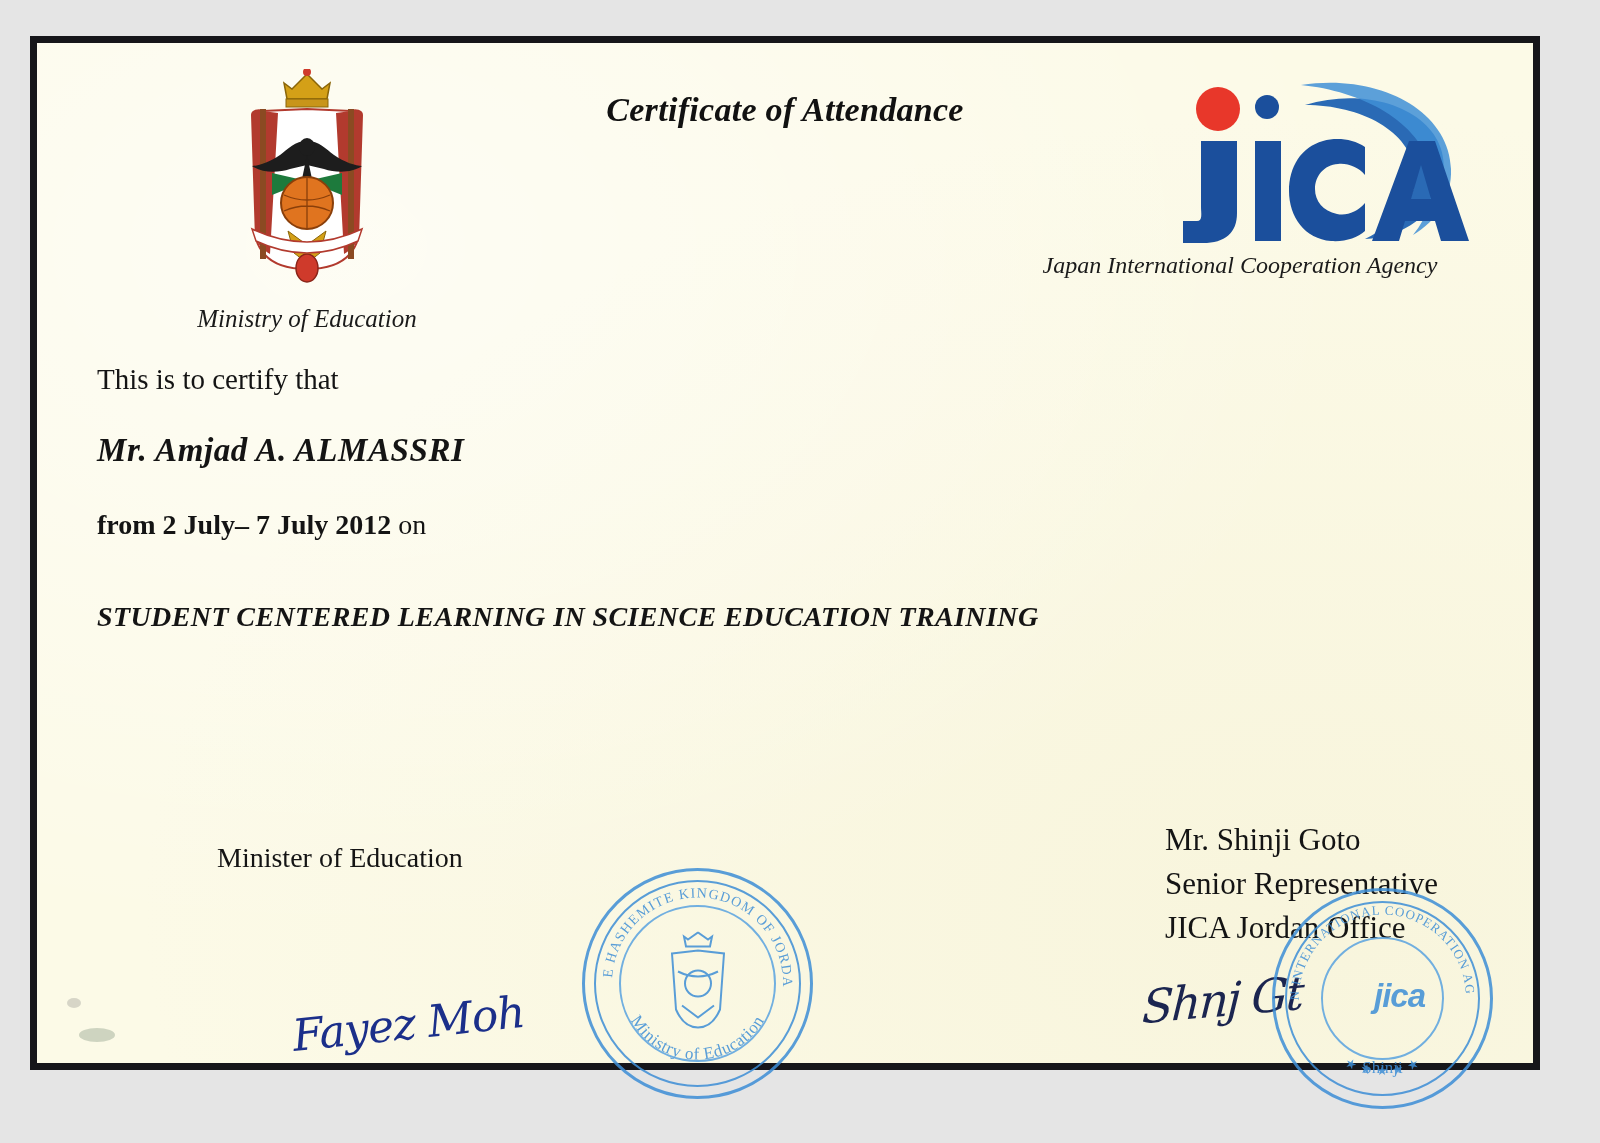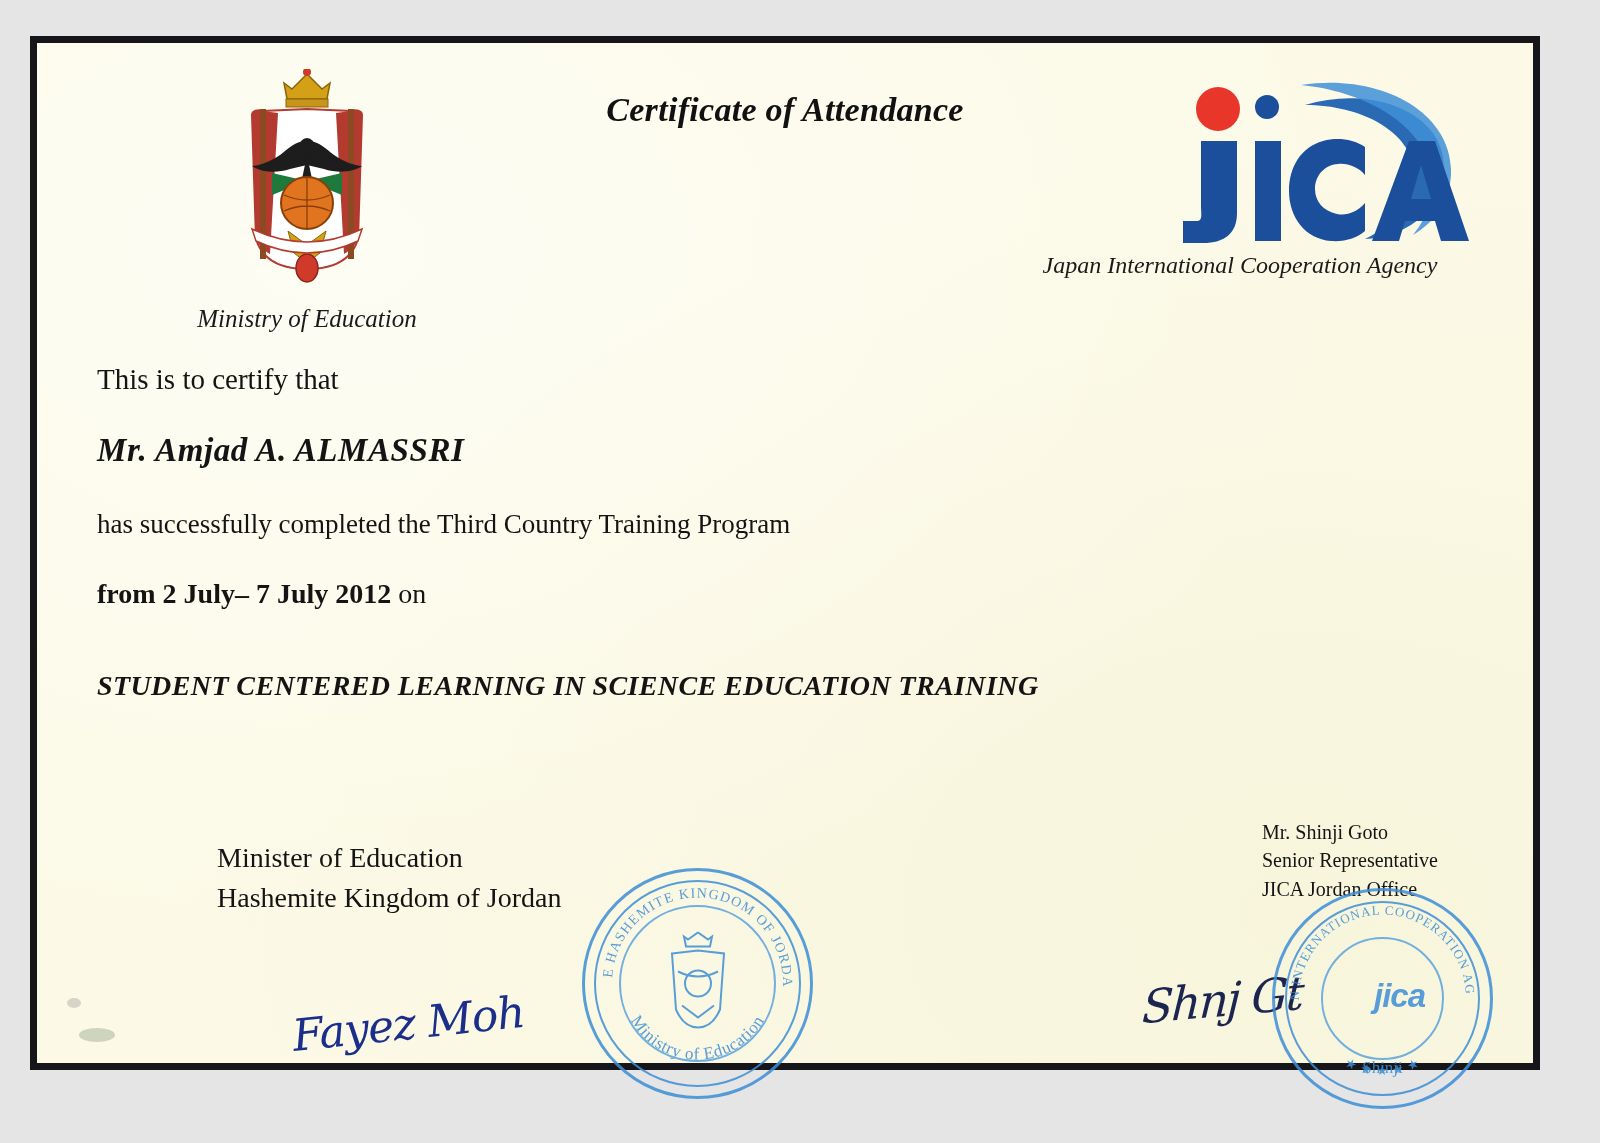--- a/index.html
+++ b/index.html
@@ -145,21 +145,21 @@
     left: 180px;
     top: 795px;
     font-size: 28px;
     line-height: 1.42;
     color: #141414;
   }
   .sig-right {
     position: absolute;
     right: 95px;
     top: 775px;
-    font-size: 20px;
+    font-size: 31px;
     line-height: 1.42;
     color: #141414;
     text-align: left;
   }
   .sig-line { white-space: nowrap; }
 
   
   .handwriting-left {
     position: absolute;
     left: 255px;
@@ -347,31 +347,29 @@
             <path d="M404 76 h26 l34 100 h-28 l-6 -20 h-30 l-6 20 h-27 Z M406 134 h20 l-10 -34 Z"></path>
           </g>
         </svg>
       </div>
       <div class="jica-caption">Japan International Cooperation Agency</div>
     </div>
 
     <div class="body-block">
       <div class="line-certify">This is to certify that</div>
       <div class="line-name">Mr. Amjad A. ALMASSRI</div>
-      <div class="line-completed">has successfully completed the Third Country Training Program</div>
       <div class="line-dates">
         <b>from 2 July– 7 July 2012</b>
         <span>on</span>
       </div>
       <div class="line-course">STUDENT CENTERED LEARNING IN SCIENCE EDUCATION TRAINING</div>
     </div>
 
     <div class="sig-left">
       <div class="sig-line">Minister of Education</div>
-      <div class="sig-line">Hashemite Kingdom of Jordan</div>
     </div>
     <div class="handwriting-left">Fayez Moh</div>
 
     <div class="sig-right">
       <div class="sig-line">Mr. Shinji Goto</div>
       <div class="sig-line">Senior Representative</div>
       <div class="sig-line">JICA Jordan Office</div>
     </div>
     <div class="handwriting-right">Shnj Gt</div>
 

